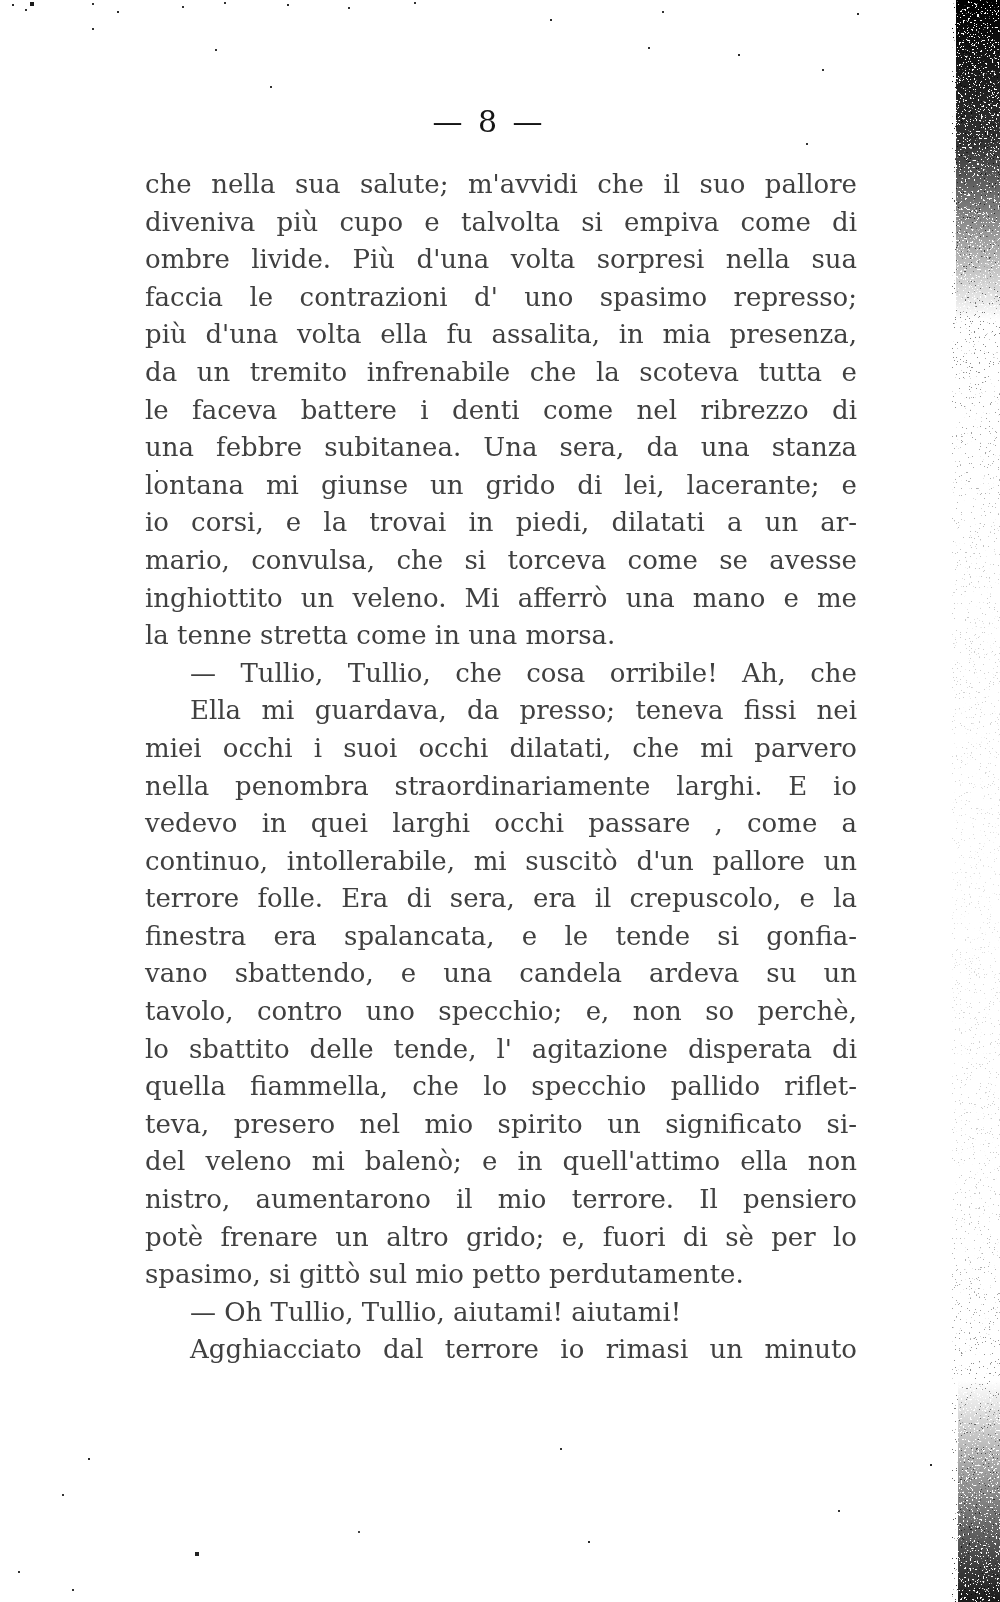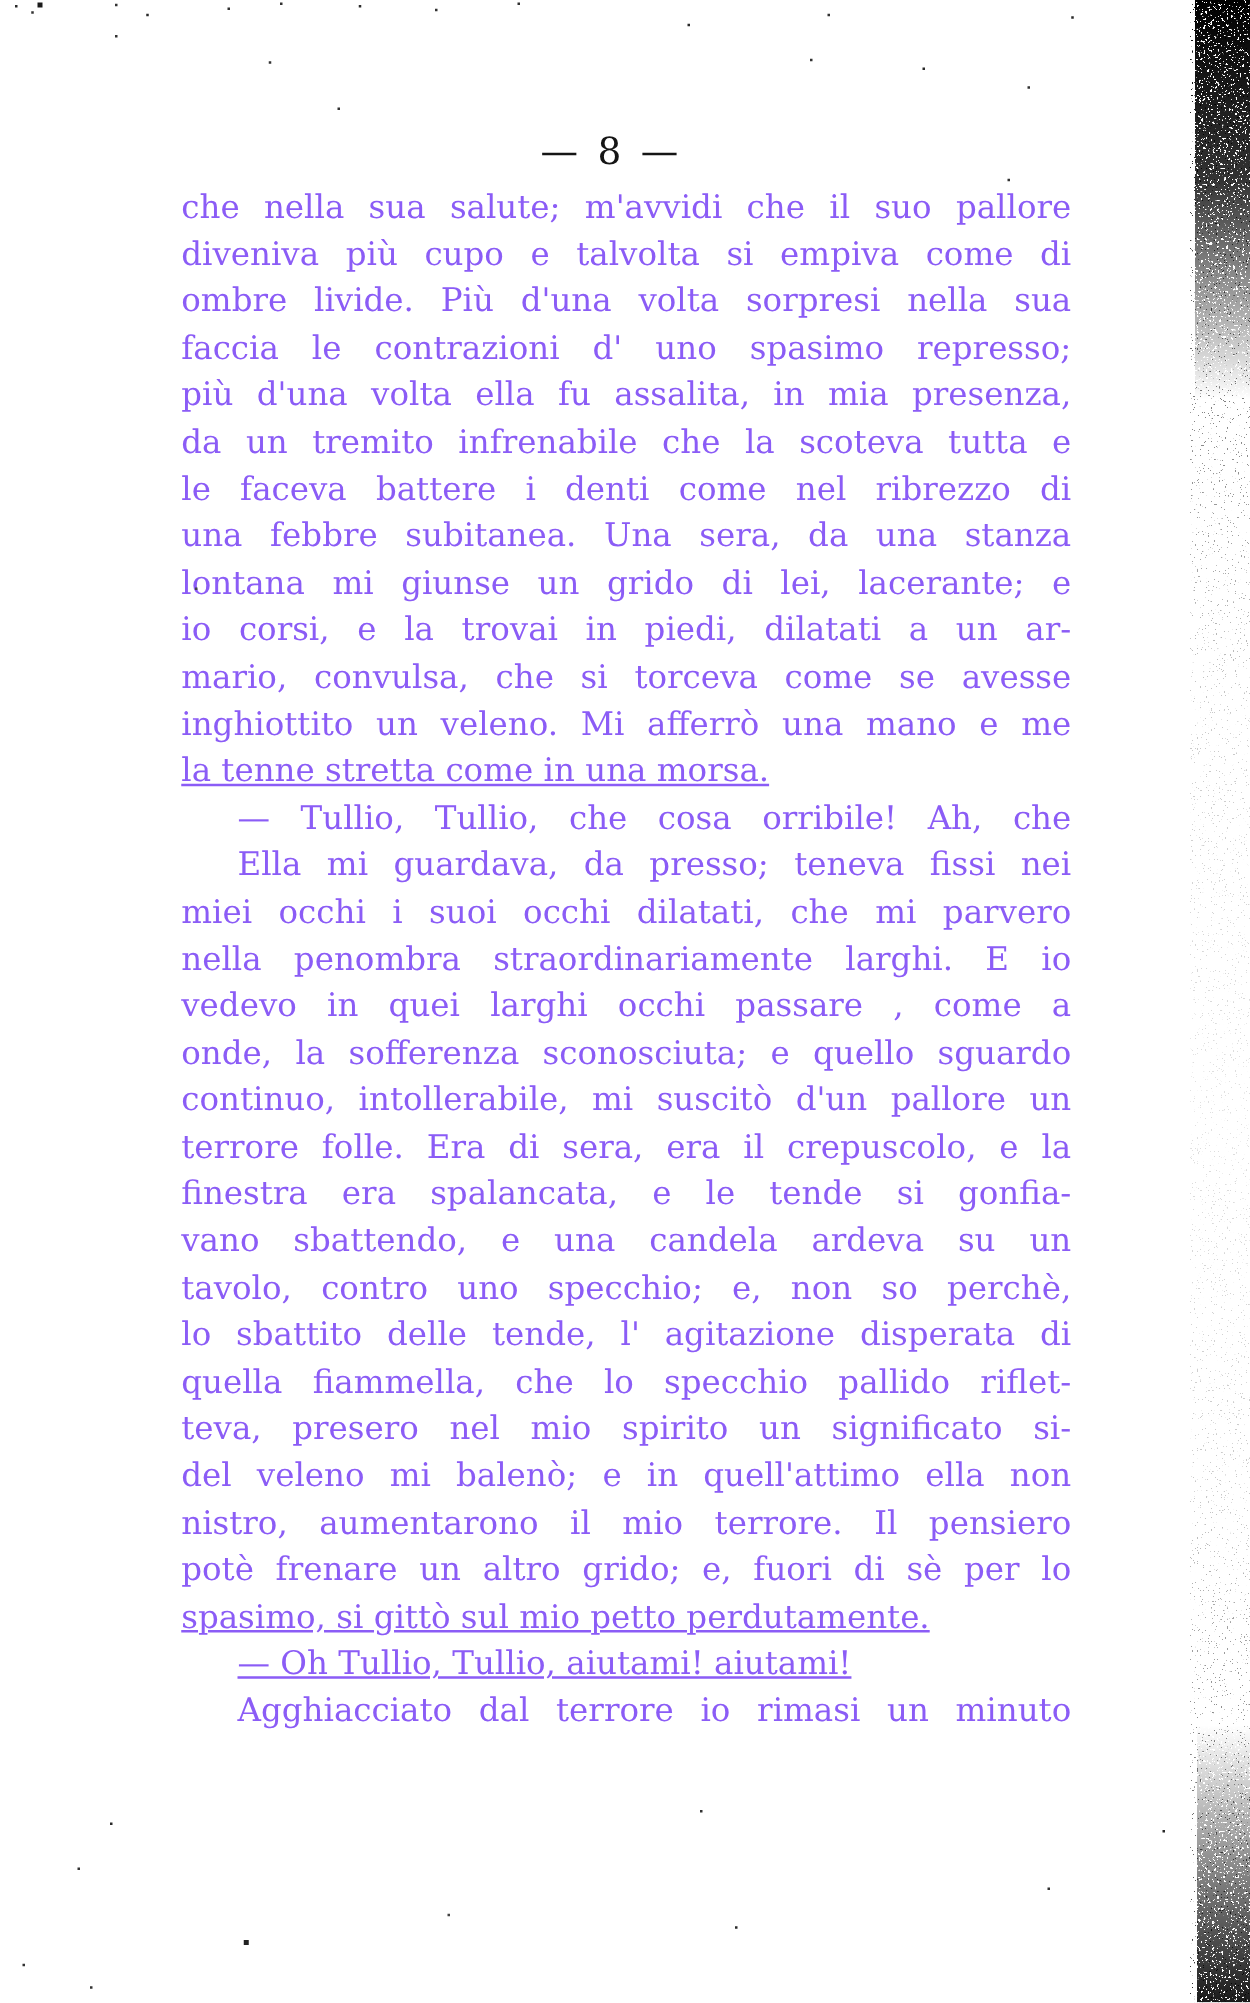--- a/index.html
+++ b/index.html
@@ -22,38 +22,37 @@
     left: 0;
     width: 978px;
     text-align: center;
     font-size: 30px;
     letter-spacing: 3px;
     color: #151515;
   }
   .text-block {
     position: absolute;
     left: 145px;
-    top: 148px;
+    top: 166px;
     width: 712px;
-    color: #8b5cf6;
+    color: #404040;
     font-size: 26px;
   }
   .line {
     height: 37.6px;
     line-height: 37.6px;
     text-align: justify;
     text-align-last: justify;
     text-justify: inter-word;
     white-space: normal;
     overflow: visible;
   }
   .line.no-just {
     text-align: left;
     text-align-last: left;
-    text-decoration: underline;
   }
   .line.indent {
     padding-left: 45px;
   }
   .noise-svg {
     position: absolute;
     top: 0;
     right: 0;
     width: 70px;
     height: 1602px;
@@ -100,21 +99,20 @@
       <div class="line">lontana mi giunse un grido di lei, lacerante; e</div>
       <div class="line">io corsi, e la trovai in piedi, dilatati a un ar-</div>
       <div class="line">mario, convulsa, che si torceva come se avesse</div>
       <div class="line">inghiottito un veleno. Mi afferrò una mano e me</div>
       <div class="line no-just">la tenne stretta come in una morsa.</div>
       <div class="line indent">— Tullio, Tullio, che cosa orribile! Ah, che</div>
       <div class="line indent">Ella mi guardava, da presso; teneva fissi nei</div>
       <div class="line">miei occhi i suoi occhi dilatati, che mi parvero</div>
       <div class="line">nella penombra straordinariamente larghi. E io</div>
       <div class="line">vedevo in quei larghi occhi passare , come a</div>
-      <div class="line">onde, la sofferenza sconosciuta; e quello sguardo</div>
       <div class="line">continuo, intollerabile, mi suscitò d'un pallore un</div>
       <div class="line">terrore folle. Era di sera, era il crepuscolo, e la</div>
       <div class="line">finestra era spalancata, e le tende si gonfia-</div>
       <div class="line">vano sbattendo, e una candela ardeva su un</div>
       <div class="line">tavolo, contro uno specchio; e, non so perchè,</div>
       <div class="line">lo sbattito delle tende, l' agitazione disperata di</div>
       <div class="line">quella fiammella, che lo specchio pallido riflet-</div>
       <div class="line">teva, presero nel mio spirito un significato si-</div>
       <div class="line">del veleno mi balenò; e in quell'attimo ella non</div>
       <div class="line">nistro, aumentarono il mio terrore. Il pensiero</div>

